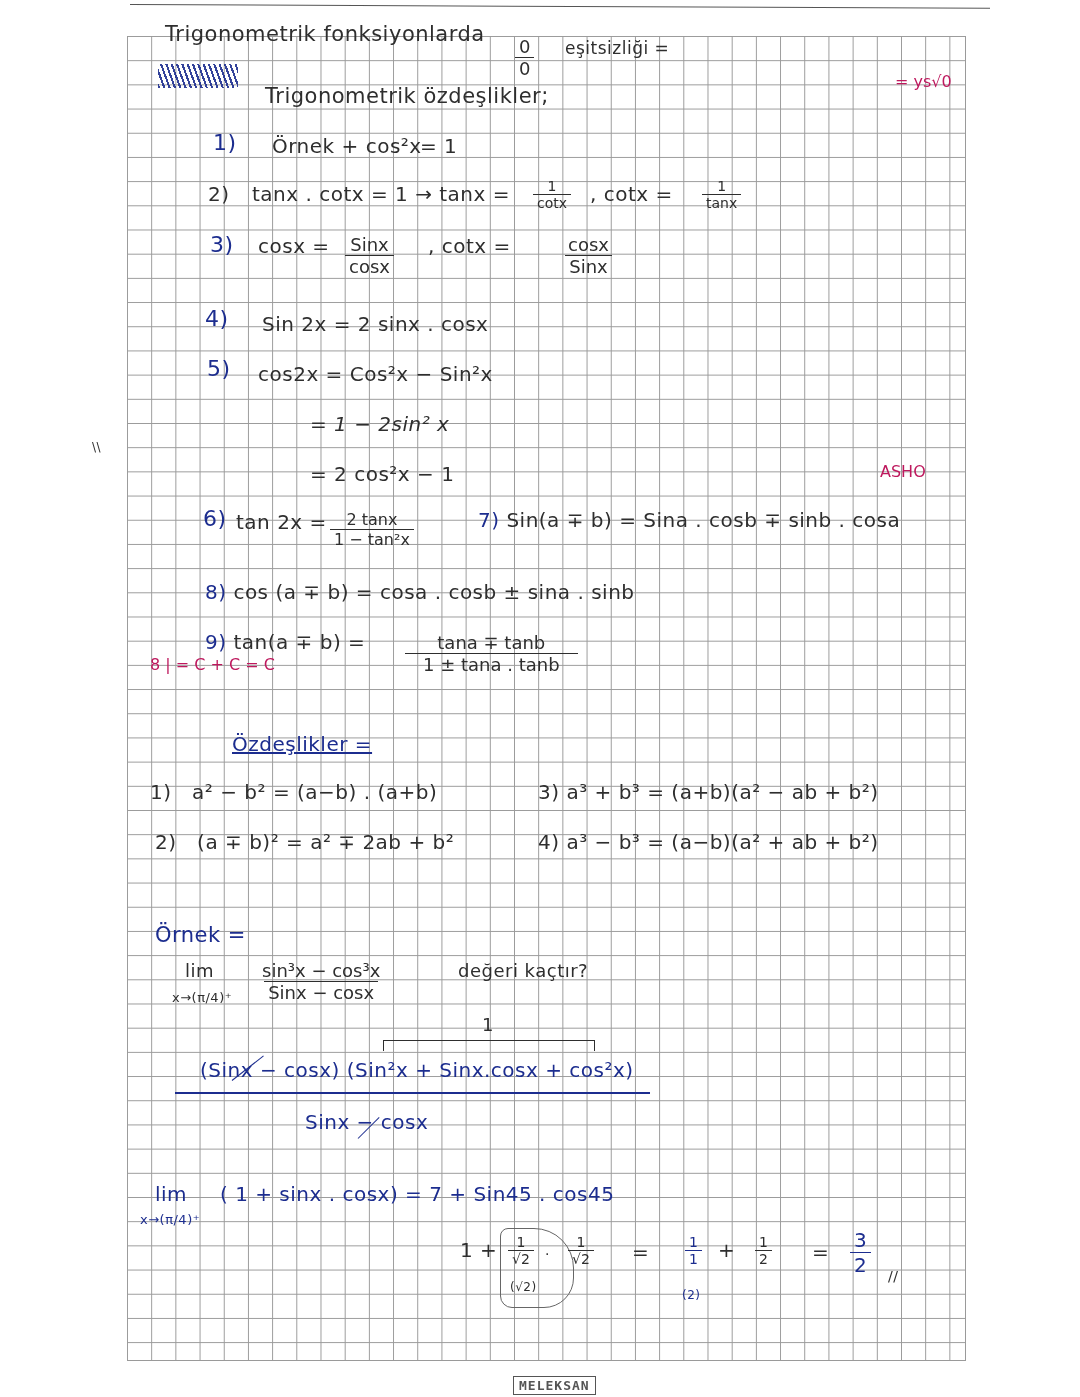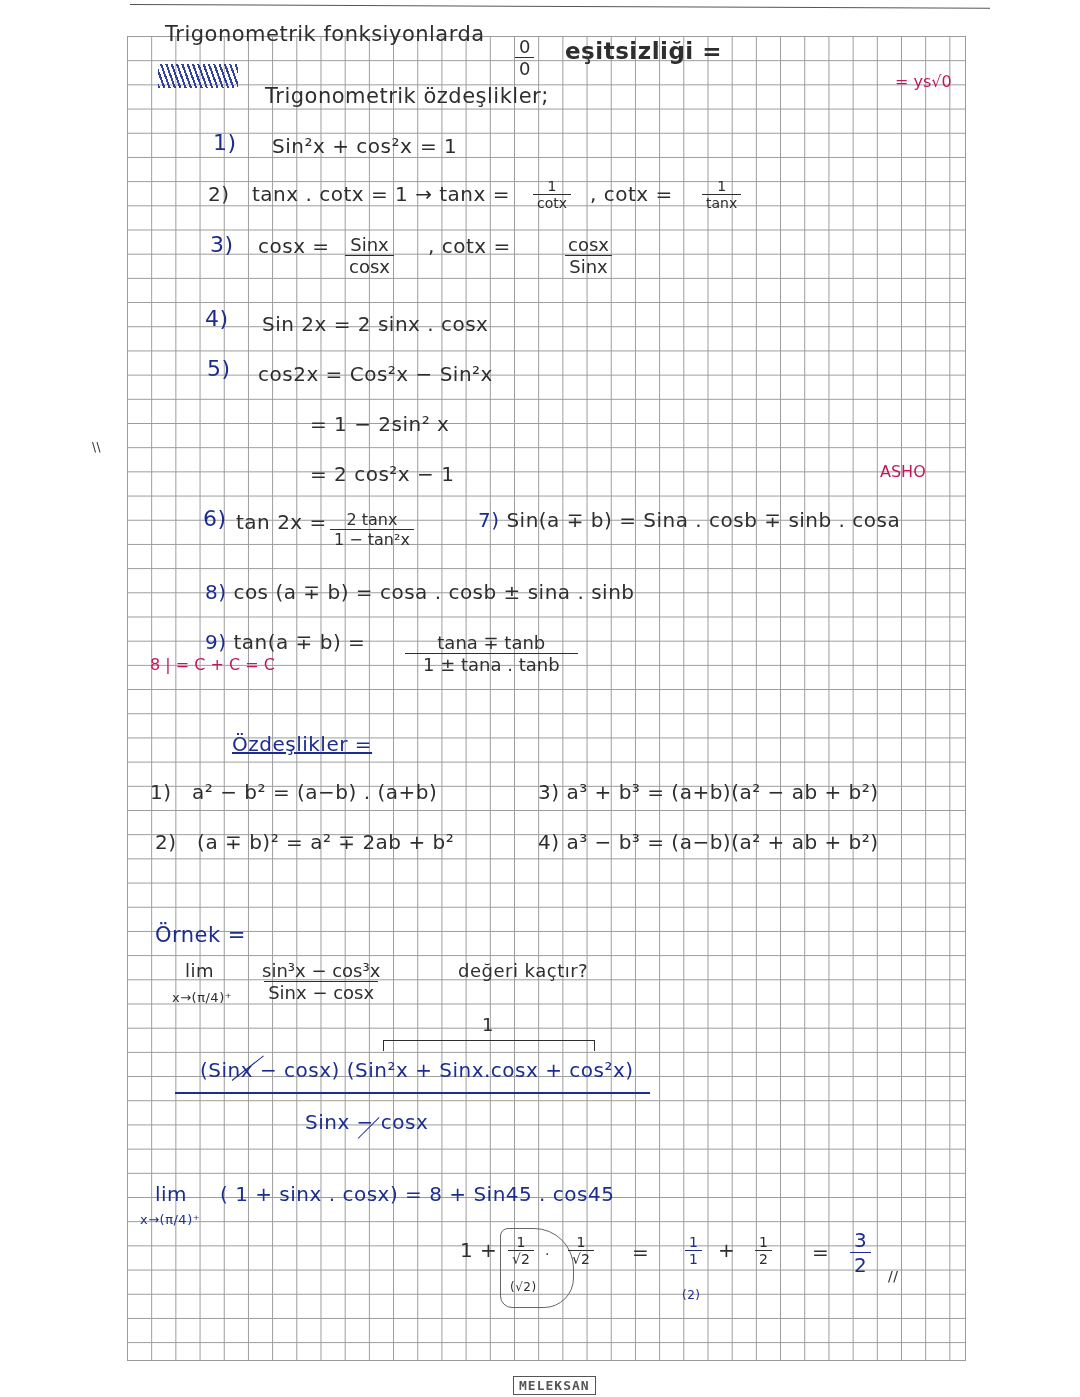--- a/index.html
+++ b/index.html
@@ -51,27 +51,27 @@
 <body>
 
 <div class="page-edge-top"></div>
 <div class="grid"></div>
 
 <div class="ink dark title" style="left:165px;top:22px;">Trigonometrik fonksiyonlarda</div>
 <div class="frac dark" style="left:515px;top:36px;font-size:18px;">
   <span class="num">0</span>
   <span class="den">0</span>
 </div>
-<div class="ink dark" style="left:565px;top:38px;font-size:23px;font-weight:bold;">eşitsizliği =</div>
+<div class="ink dark" style="left:565px;top:38px;font-size:17px;">eşitsizliği =</div>
 
 <div class="scribble"></div>
 <div class="ink dark" style="left:265px;top:84px;font-size:21px;">Trigonometrik özdeşlikler;</div>
 
 <div class="ink blue" style="left:213px;top:130px;font-size:22px;">1)</div>
-<div class="ink dark" style="left:272px;top:134px;">Sin²x + cos²x</div>
+<div class="ink dark" style="left:272px;top:134px;">Örnek + cos²x</div>
 <div class="ink dark" style="left:420px;top:134px;">= 1</div>
 
 <div class="ink dark" style="left:208px;top:182px;">2)</div>
 <div class="ink dark" style="left:252px;top:182px;">tanx . cotx = 1 →  tanx =</div>
 <div class="frac dark" style="left:533px;top:178px;font-size:14px;">
   <span class="num">1</span>
   <span class="den">cotx</span>
 </div>
 <div class="ink dark" style="left:590px;top:182px;">,   cotx =</div>
 <div class="frac dark" style="left:702px;top:178px;font-size:14px;">
@@ -89,21 +89,21 @@
 <div class="frac dark" style="left:564px;top:234px;">
   <span class="num">cosx</span>
   <span class="den">Sinx</span>
 </div>
 
 <div class="ink blue" style="left:205px;top:306px;font-size:22px;">4)</div>
 <div class="ink dark" style="left:262px;top:312px;">Sin 2x = 2 sinx . cosx</div>
 
 <div class="ink blue" style="left:207px;top:356px;font-size:22px;">5)</div>
 <div class="ink dark" style="left:258px;top:362px;">cos2x = Cos²x − Sin²x</div>
-<div class="ink dark" style="left:310px;top:412px;">= 1 − 2sin² x</div>
+<div class="ink dark" style="left:310px;top:412px;font-style:italic;">= 1 − 2sin² x</div>
 <div class="ink dark" style="left:310px;top:462px;">= 2 cos²x − 1</div>
 
 <div class="ink blue" style="left:203px;top:506px;font-size:22px;">6)</div>
 <div class="ink dark" style="left:236px;top:510px;">tan 2x =</div>
 <div class="frac dark" style="left:330px;top:510px;font-size:16px;">
   <span class="num">2 tanx</span>
   <span class="den">1 − tan²x</span>
 </div>
 
 <div class="ink dark" style="left:478px;top:508px;">
@@ -156,21 +156,21 @@
 <div class="ink dark" style="left:482px;top:1014px;font-size:18px;">1</div>
 <div class="brace" style="left:383px;top:1040px;width:210px;"></div>
 <div class="ink blue" style="left:200px;top:1058px;font-size:20px;">(Sinx − cosx) (Sin²x + Sinx.cosx + cos²x)</div>
 <div class="strike" style="left:232px;top:1080px;width:40px;transform:rotate(-38deg);"></div>
 <div class="hr" style="left:175px;top:1092px;width:475px;"></div>
 <div class="ink blue" style="left:305px;top:1110px;font-size:20px;">Sinx − cosx</div>
 <div class="strike" style="left:358px;top:1138px;width:30px;transform:rotate(-45deg);"></div>
 
 <div class="ink blue" style="left:155px;top:1182px;font-size:20px;">lim</div>
 <div class="ink blue" style="left:140px;top:1212px;font-size:13px;">x→(π/4)⁺</div>
-<div class="ink blue" style="left:220px;top:1182px;font-size:20px;">( 1 + sinx . cosx) = 8 + Sin45 . cos45</div>
+<div class="ink blue" style="left:220px;top:1182px;font-size:20px;">( 1 + sinx . cosx) = 7 + Sin45 . cos45</div>
 
 <div class="ink dark" style="left:460px;top:1238px;">1 +</div>
 <div class="circle" style="left:500px;top:1228px;width:72px;height:78px;"></div>
 <div class="frac dark" style="left:508px;top:1234px;font-size:14px;">
   <span class="num">1</span>
   <span class="den">√2</span>
 </div>
 <div class="ink dark" style="left:545px;top:1242px;font-size:14px;">.</div>
 <div class="frac dark" style="left:568px;top:1234px;font-size:14px;">
   <span class="num">1</span>

